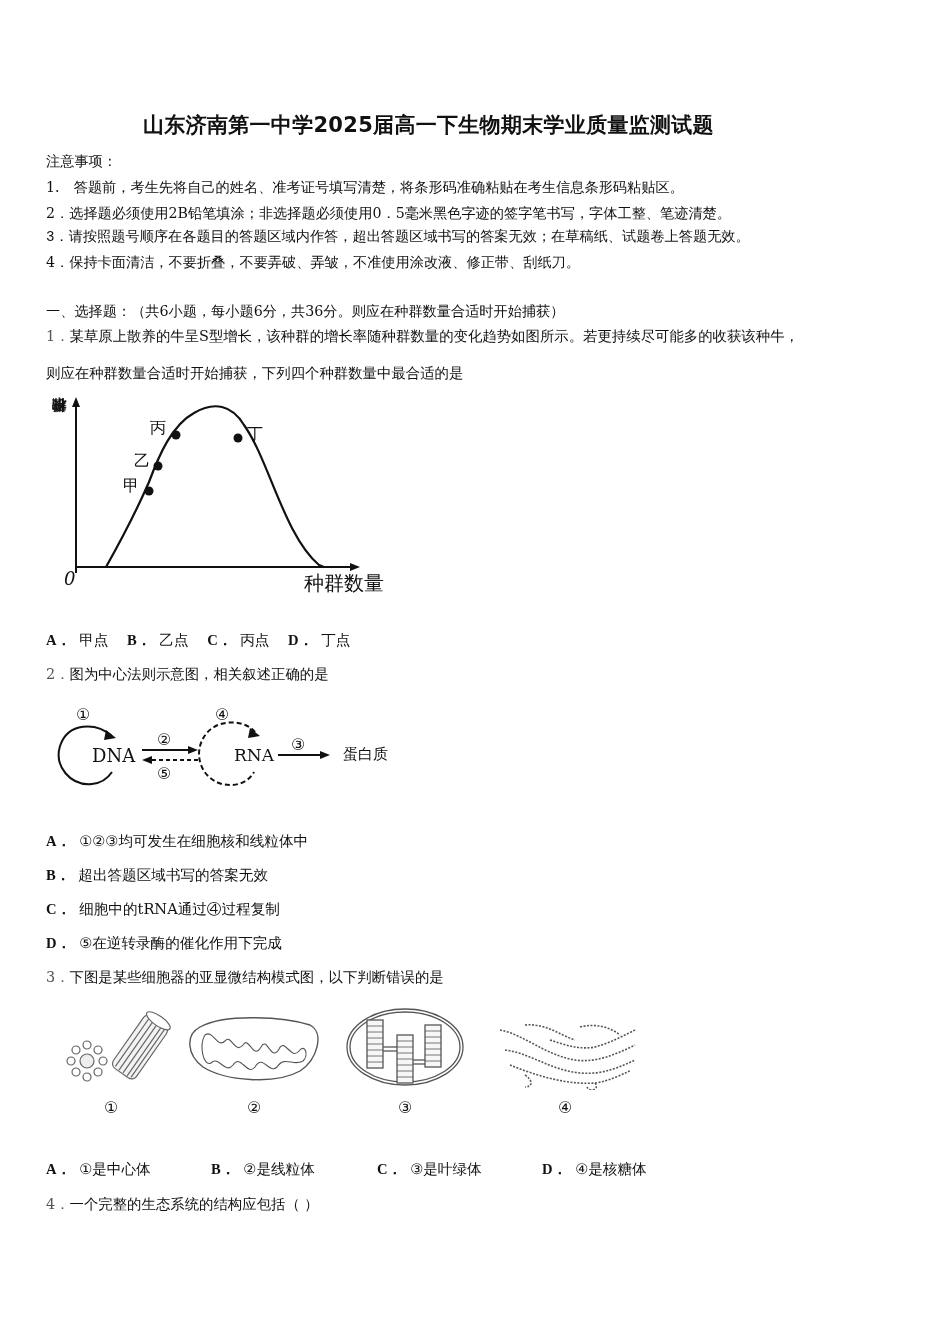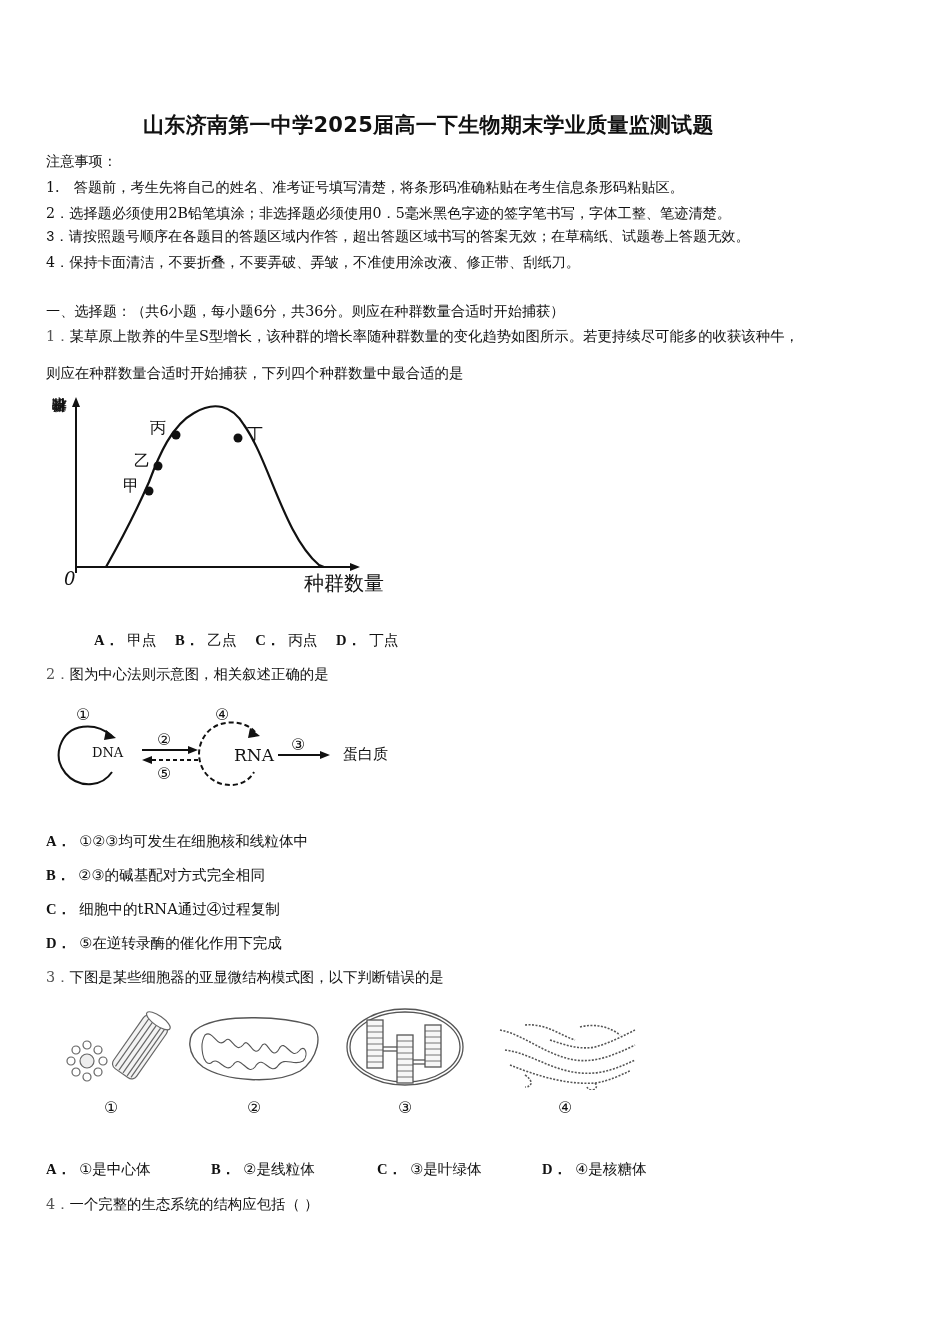--- a/index.html
+++ b/index.html
@@ -54,21 +54,21 @@
   <circle cx="194" cy="43" r="4.5" fill="#111"></circle>
 </svg>
 <div class="abs" style="left:123px; top:476px; font-size:16px; font-family:'DejaVu Sans',sans-serif;">甲</div>
 <div class="abs" style="left:134px; top:451px; font-size:16px; font-family:'DejaVu Sans',sans-serif;">乙</div>
 <div class="abs" style="left:150px; top:418px; font-size:16px; font-family:'DejaVu Sans',sans-serif;">丙</div>
 <div class="abs" style="left:247px; top:424px; font-size:16px; font-family:'DejaVu Sans',sans-serif;">丁</div>
 <div class="abs" style="left:48px; top:425px; width:20px; font-size:15px; line-height:23px; writing-mode:vertical-rl; font-family:'DejaVu Sans',sans-serif; transform:rotate(180deg);">种群增长率</div>
 <div class="abs" style="left:64px; top:568px; font-size:18px; font-style:italic;">0</div>
 <div class="abs" style="left:276px; top:570px; font-size:20px; font-family:'DejaVu Sans',sans-serif;margin-left:28px;">种群数量</div>
 
-<div class="abs opt" style="left:46px; top:631px;margin-left:48px;">
+<div class="abs opt" style="left:46px; top:631px;">
   <span><b>A．</b><span>甲点</span></span>
   <span style="margin-left:14px;"><b>B．</b><span>乙点</span></span>
   <span style="margin-left:14px;"><b>C．</b><span>丙点</span></span>
   <span style="margin-left:14px;"><b>D．</b><span>丁点</span></span>
 </div>
 
 <div class="abs qtext" style="top:665px;">
   <span class="qnum">2．</span><span>图为中心法则示意图，相关叙述正确的是</span>
 </div>
 
@@ -82,31 +82,31 @@
 
   <line x1="148" y1="60" x2="100" y2="60" stroke="#111" stroke-width="2" stroke-dasharray="4,3"></line>
   <polygon points="102,56 92,60 102,64" fill="#111"></polygon>
 
   <path d="M205,32 C196,20 168,18 156,34 C142,52 150,78 172,84 C188,88 200,80 204,72" fill="none" stroke="#111" stroke-width="2" stroke-dasharray="5,3"></path>
   <polygon points="200,28 210,36 198,38" fill="#111"></polygon>
 
   <line x1="228" y1="55" x2="272" y2="55" stroke="#111" stroke-width="2"></line>
   <polygon points="270,51 280,55 270,59" fill="#111"></polygon>
 </svg>
-<div class="abs" style="left:92px; top:745px; font-size:13px;">DNA</div>
+<div class="abs" style="left:92px; top:745px; font-size:18px;">DNA</div>
 <div class="abs" style="left:234px; top:745px; font-size:17px;">RNA</div>
 <div class="abs" style="left:343px; top:745px; font-size:15px;">蛋白质</div>
 <div class="abs circ" style="left:76px; top:705px; font-size:16px;">①</div>
 <div class="abs circ" style="left:157px; top:730px; font-size:16px;">②</div>
 <div class="abs circ" style="left:291px; top:735px; font-size:16px;">③</div>
 <div class="abs circ" style="left:215px; top:705px; font-size:16px;">④</div>
 <div class="abs circ" style="left:157px; top:764px; font-size:16px;">⑤</div>
 
 <div class="abs opt" style="left:46px; top:832px;"><b>A．</b><span>①②③均可发生在细胞核和线粒体中</span></div>
-<div class="abs opt" style="left:46px; top:866px;"><b>B．</b><span>②③的碱基配对方式完全相同</span></div>
+<div class="abs opt" style="left:46px; top:866px;"><b>B．</b><span>超出答题区域书写的答案无效</span></div>
 <div class="abs opt" style="left:46px; top:900px;"><b>C．</b><span>细胞中的tRNA通过④过程复制</span></div>
 <div class="abs opt" style="left:46px; top:934px;"><b>D．</b><span>⑤在逆转录酶的催化作用下完成</span></div>
 
 <div class="abs qtext" style="top:968px;">
   <span class="qnum">3．</span><span>下图是某些细胞器的亚显微结构模式图，以下判断错误的是</span>
 </div>
 
 <svg class="abs" style="left:55px; top:1005px;" width="600" height="85" viewBox="0 0 600 85">
 
   <g stroke="#666" fill="none" stroke-width="1.2">

